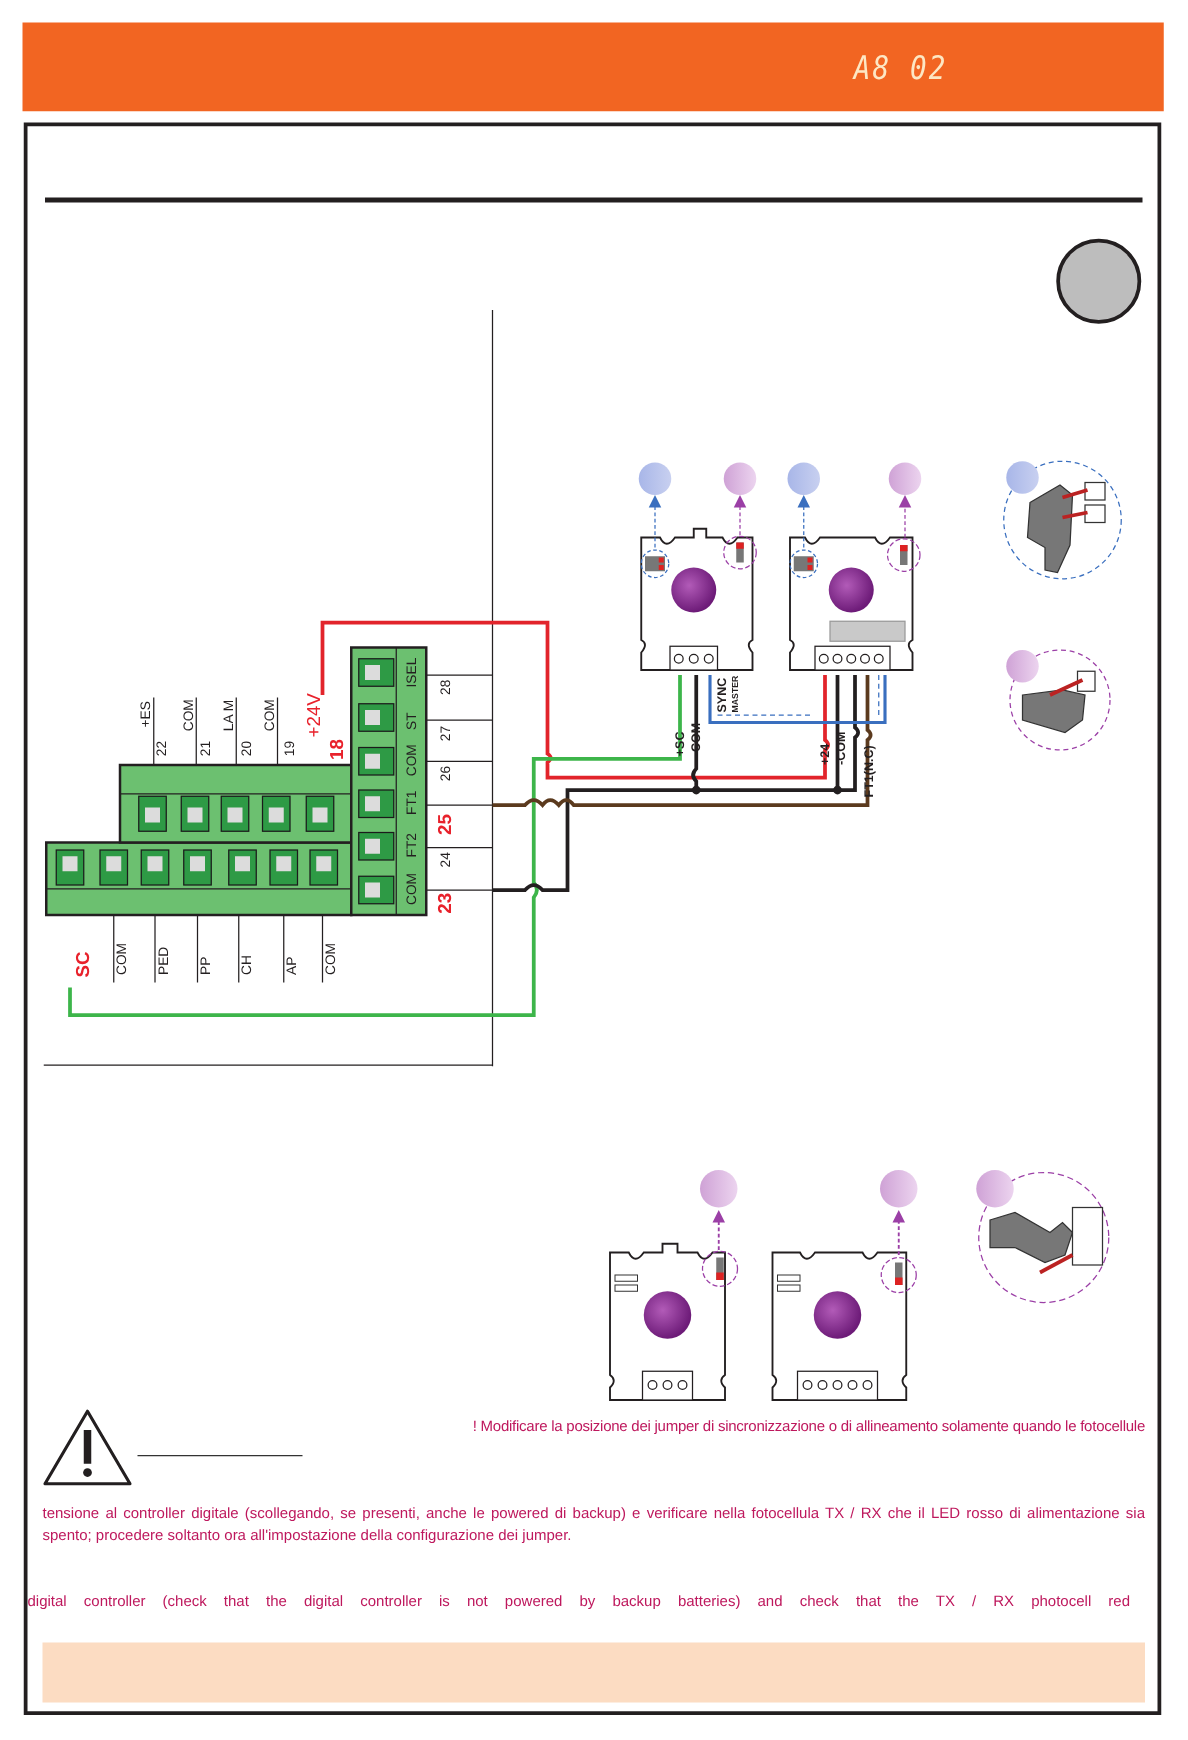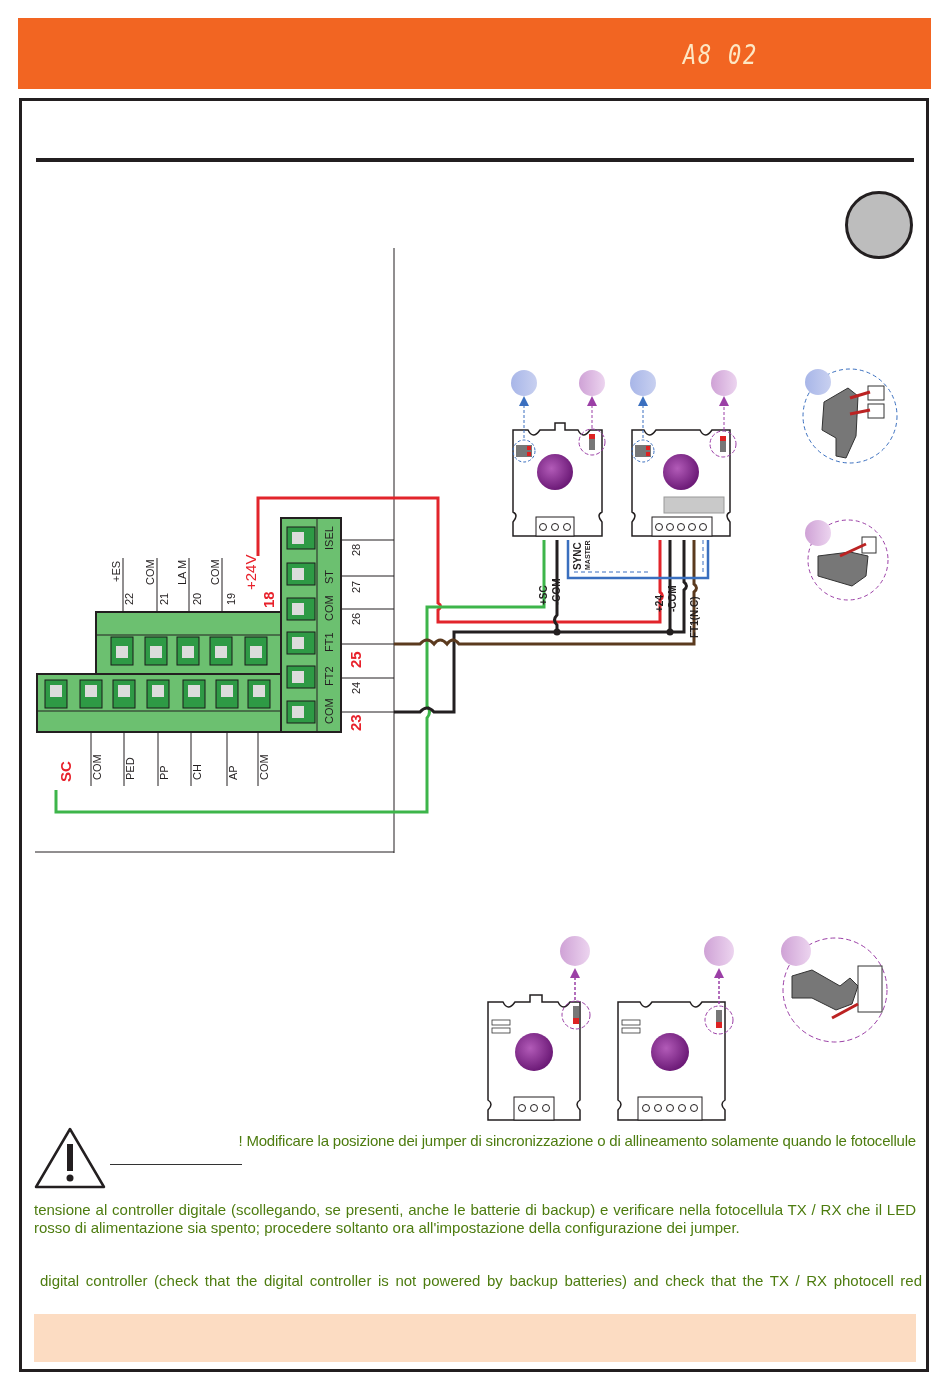--- a/index.html
+++ b/index.html
@@ -3,26 +3,26 @@
 <meta charset="utf-8">
 <style>
   html, body { margin:0; padding:0; background:#ffffff; }
   body { width:950px; height:1392px; position:relative; overflow:hidden; font-family:"Liberation Sans", sans-serif; }
   .header-bar { position:absolute; left:18px; top:18px; width:913px; height:71px; background:#f26522; }
   .header-code { position:absolute; left:683px; top:40px; color:#fde7c4; font-family:"DejaVu Sans Mono", monospace; font-size:26px; font-style:italic; letter-spacing:2px; transform:scaleX(0.85); transform-origin:left; }
   .frame { position:absolute; left:19px; top:98px; width:910px; height:1274px; border:3px solid #231f20; box-sizing:border-box; }
   .title-rule { position:absolute; left:36px; top:158px; width:878px; height:4px; background:#231f20; }
   .step-circle { position:absolute; left:845px; top:191px; width:68px; height:68px; border-radius:50%; background:#bdbdbd; border:3px solid #231f20; box-sizing:border-box; }
   svg.diagram { position:absolute; left:0; top:0; }
-  .txt { position:absolute; color:#4d7c0f; font-size:15px; line-height:18px; font-family:"Liberation Sans", sans-serif; }
+  .txt { position:absolute; color:#be185d; font-size:12px; line-height:18px; font-family:"Liberation Sans", sans-serif; }
   .warn-line1 { left:110px; top:1132px; width:806px; text-align:right; letter-spacing:-0.2px; }
   .warn-line2 { left:110px; top:1150px; width:806px; text-align:justify; text-align-last:justify; letter-spacing:0.5px; }
   .warn-blank { display:inline-block; width:132px; border-bottom:1px solid #333; height:14px; vertical-align:baseline; }
   .it-para { left:34px; top:1201px; width:882px; text-align:justify; }
-  .en-para { left:40px; top:1272px; width:882px; text-align:justify; text-align-last:justify; }
+  .en-para { left:22px; top:1272px; width:882px; text-align:justify; text-align-last:justify; }
   .note-box { position:absolute; left:34px; top:1314px; width:882px; height:48px; background:#fcdcc2; }
   .warn-icon { position:absolute; left:33px; top:1126px; width:74px; height:64px; }
 </style>
 </head>
 <body>
 
 <div class="header-bar"></div>
 <div class="header-code">A8 02</div>
 
 <div class="frame"></div>
@@ -338,15 +338,15 @@
   </g>
 </svg>
 
 <svg class="warn-icon" viewBox="0 0 74 64">
   <path d="M37,3 L71,61 L3,61 Z" fill="#fff" stroke="#231f20" stroke-width="2.5" stroke-linejoin="round"></path>
   <rect x="34" y="18" width="6" height="27" fill="#231f20"></rect>
   <circle cx="37" cy="52" r="3.5" fill="#231f20"></circle>
 </svg>
 <div class="txt warn-line1">! Modificare la posizione dei jumper di sincronizzazione o di allineamento solamente quando le fotocellule</div>
 <div class="txt warn-line2"><span class="warn-blank"></span></div>
-<div class="txt it-para">tensione al controller digitale (scollegando, se presenti, anche le batterie di backup) e verificare nella fotocellula TX / RX che il LED rosso di alimentazione sia spento; procedere soltanto ora all'impostazione della configurazione dei jumper.</div>
+<div class="txt it-para">tensione al controller digitale (scollegando, se presenti, anche le powered di backup) e verificare nella fotocellula TX / RX che il LED rosso di alimentazione sia spento; procedere soltanto ora all'impostazione della configurazione dei jumper.</div>
 <div class="txt en-para">digital controller (check that the digital controller is not powered by backup batteries) and check that the TX / RX photocell red</div>
 <div class="note-box"></div>
 
 </body></html>

